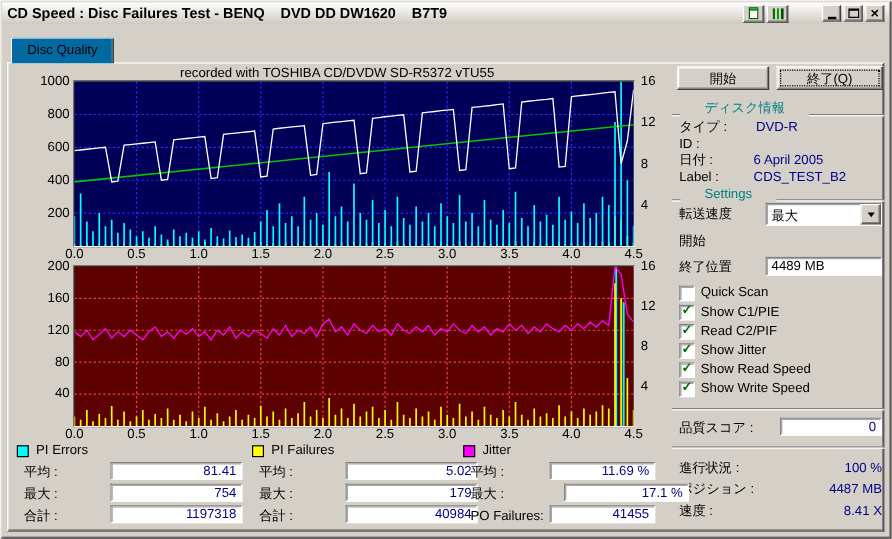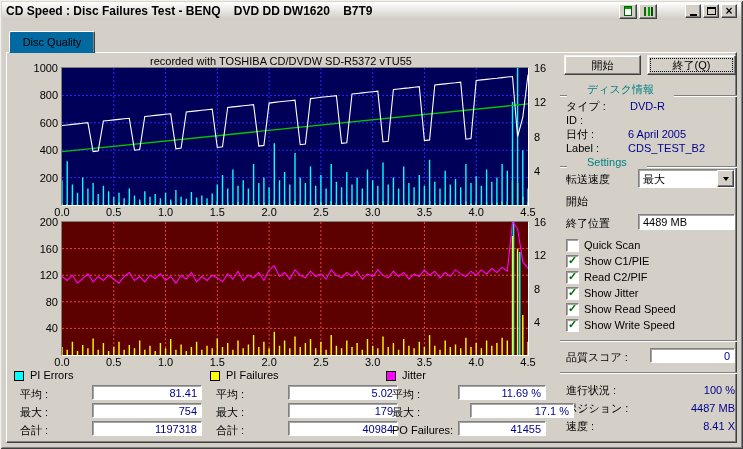--- a/index.html
+++ b/index.html
@@ -35,21 +35,21 @@
     display:flex;align-items:center;justify-content:center;z-index:4}
   .pushbtn.focus{outline:1px dotted #000;outline-offset:-4px}
   .sechdr{display:flex;align-items:flex-end;gap:20px;color:#008080;font-size:11px;z-index:2}
   .hline{border-top:1px solid #808080;border-bottom:1px solid #fff;height:2px}
   .w8{width:7px}.grow{flex:1}
   .combo{background:#fff;border:1px solid;border-color:#808080 #fff #fff #808080;box-shadow:inset 1px 1px 0 rgba(0,0,0,.35);display:flex;align-items:stretch;z-index:4}
   .combo-text{flex:1;font-size:11px;padding:2px 0 0 4px}
   .combo-btn{width:17px;background:#d4d0c8;border:1px solid;border-color:#fff #404040 #404040 #fff;
     box-shadow:inset -1px -1px 0 #808080;display:flex;align-items:center;justify-content:center}
   .arrow-down{width:0;height:0;border-left:3px solid transparent;border-right:3px solid transparent;border-top:4px solid #000}
-  .cbrow{display:flex;align-items:center;gap:5px;height:14px;z-index:4}
+  .cbrow{display:flex;gap:5px;height:14px;z-index:4}
   .cb{width:13px;height:13px;background:#fff;border:1px solid;border-color:#808080 #fff #fff #808080;
     box-shadow:inset 1px 1px 0 rgba(0,0,0,.35);display:flex;align-items:center;justify-content:center;flex:0 0 13px}
   .ck{color:#007000;font-weight:700;font-size:11px;line-height:1;transform:translateY(-1px)}
   .etched{height:2px;border-top:1px solid #808080;border-bottom:1px solid #fff;z-index:2}
   .legend{display:flex;align-items:center;gap:6px;z-index:2}
   .swatch{width:10px;height:10px;border:1px solid #000;display:inline-block}
   .ticklab{position:absolute;font-size:11px;color:#000;line-height:11px;white-space:nowrap}
 </style>
 </head>
 <body>

